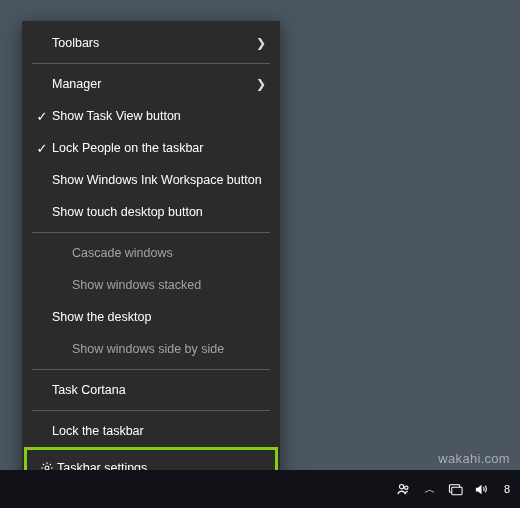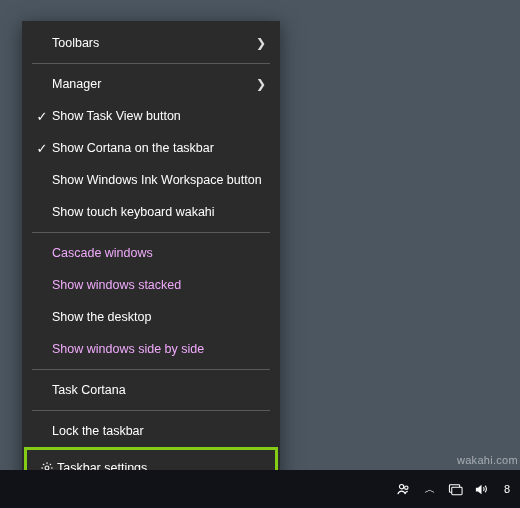--- a/index.html
+++ b/index.html
@@ -41,21 +41,21 @@
     width: 20px; text-align: center;
     flex-shrink: 0;
   }
   .item .spacer { width: 20px; flex-shrink: 0; }
   .item .label { flex: 1; }
   .item .arrow {
     width: 14px; text-align: right;
     font-size: 12px;
     color: #e0e0e0;
   }
-  .item.disabled .label { color: #f0abfc; }
+  .item.disabled .label { color: #a3a3a3; margin-left: 20px; }
   .sep {
     height: 1px;
     background: #5a5a5a;
     margin: 4px 10px;
   }
   .highlight-wrap {
     border: 3px solid #84cc16;
     margin: 0 2px 2px 2px;
   }
   .highlight-wrap .item { height: 36px; }
@@ -70,23 +70,23 @@
     align-items: center;
     justify-content: flex-end;
     padding-right: 2px;
     color: #ffffff;
   }
   .tray { display: flex; align-items: center; gap: 10px; padding-right: 4px;}
   .tray .ic { width: 16px; height: 16px; display:flex; align-items:center; justify-content:center; font-size:13px; color:#fff;}
   .tray svg { width:15px; height:15px; }
   .clock { font-size: 11px; line-height: 1; padding: 0 4px; }
   .watermark {
-    position:absolute; right:0; bottom:40px;
+    position:absolute; right:8px; bottom:40px;
     color: rgba(255,255,255,0.5);
-    font-size: 11px;
+    font-size: 13px;
     letter-spacing: .3px;
     padding: 2px;
   }
 </style>
 </head>
 <body>
 
 <div class="menu">
 
   <div class="item">
@@ -103,31 +103,31 @@
     <span class="arrow">❯</span>
   </div>
 
   <div class="item">
     <span class="check">✓</span>
     <span class="label">Show Task View button</span>
   </div>
 
   <div class="item">
     <span class="check">✓</span>
-    <span class="label">Show Cortana on the taskbar</span>
+    <span class="label">Lock People on the taskbar</span>
   </div>
 
   <div class="item">
     <span class="spacer"></span>
     <span class="label">Show Windows Ink Workspace button</span>
   </div>
 
   <div class="item">
     <span class="spacer"></span>
-    <span class="label">Show touch keyboard wakahi</span>
+    <span class="label">Show touch desktop button</span>
   </div>
 
   <div class="sep"></div>
 
   <div class="item disabled">
     <span class="spacer"></span>
     <span class="label">Cascade windows</span>
   </div>
 
   <div class="item disabled">

